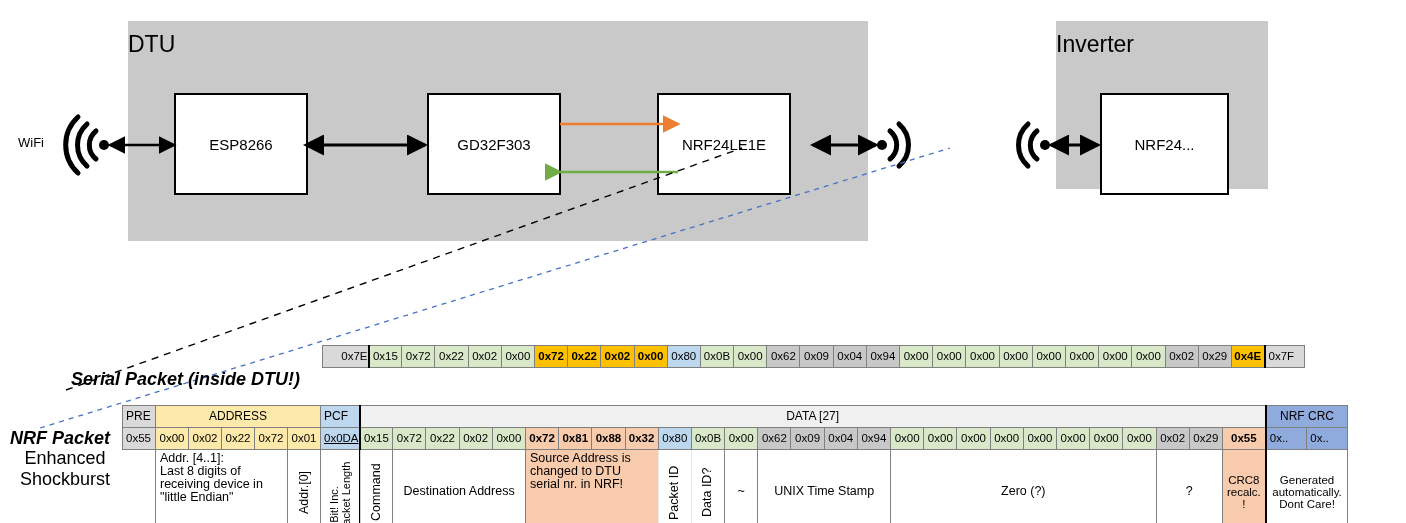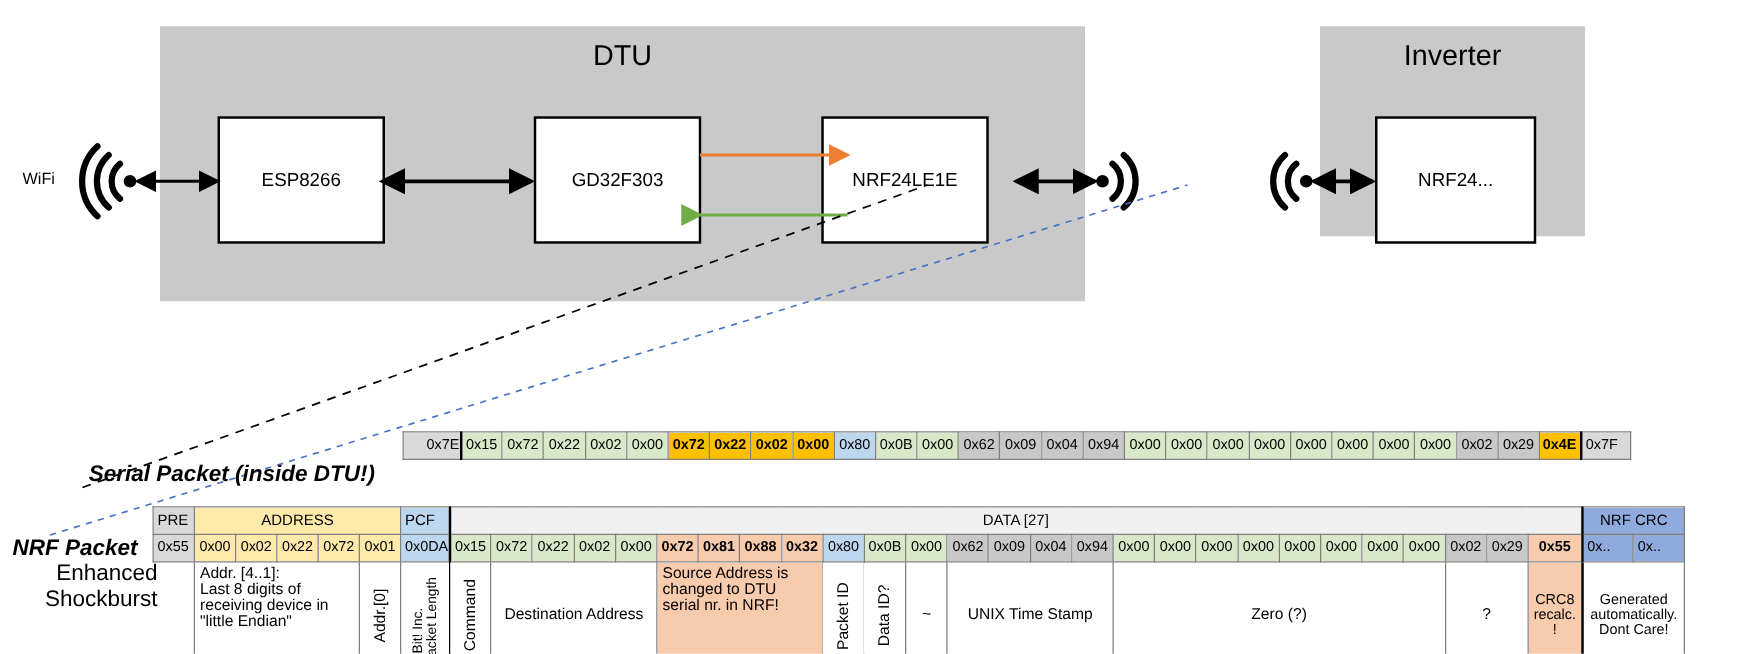--- a/index.html
+++ b/index.html
@@ -2,21 +2,21 @@
 <html><head>
 <meta charset="utf-8">
 <style>
   html,body{margin:0;padding:0;background:#ffffff;}
   body{width:1406px;height:523px;position:relative;overflow:hidden;
        font-family:"Liberation Sans",sans-serif;color:#000;}
 
   
   .enclosure{position:absolute;background:#c9c9c9;}
   .enclosure .enc-title{position:absolute;left:0;right:0;top:10px;
-       text-align:center;font-size:23px;color:#000;}
+       font-size:23px;color:#000;}
   .chip{position:absolute;background:#ffffff;border:2.5px solid #000;
        display:flex;align-items:center;justify-content:center;
        font-size:15px;text-align:center;}
   .wifi-label{position:absolute;font-size:13px;}
 
   svg.overlay{position:absolute;left:0;top:0;width:1406px;height:523px;
        pointer-events:none;}
 
   
   .ptable{position:absolute;border-collapse:collapse;table-layout:fixed;}
@@ -164,21 +164,21 @@
     <td class="c-green">0x00</td>
     <td class="c-graym">0x02</td>
     <td class="c-graym">0x29</td>
     <td class="c-yellow thick-right">0x4E</td>
     <td class="c-gray" style="text-align:left;padding-left:3px;">0x7F</td>
   </tr>
 </tbody>
   </table>
 
 <div class="rowlabel" style="left:0px;top:428px;width:110px;">NRF Packet</div>
-<div class="rowlabel plain" style="left:0px;top:448px;width:122px;text-align:right;padding-left:4px;">Enhanced Shockburst</div>
+<div class="rowlabel plain" style="left:0px;top:448px;width:122px;text-align:center;padding-left:4px;">Enhanced Shockburst</div>
 
 <table class="ptable" style="left:122px;top:405px;">
   <colgroup>
     <col style="width:33px">
     <col span="5" style="width:33px">
     <col style="width:35px">
     <col span="27" style="width:33.2px">
     <col span="2" style="width:41px">
   </colgroup>
 
@@ -191,21 +191,21 @@
     <td class="c-nblue hdr-lbl thick-left" colspan="2">NRF CRC</td>
   </tr>
 
   <tr>
     <td class="c-gray" style="text-align:left;padding-left:3px;">0x55</td>
     <td class="c-lyellow">0x00</td>
     <td class="c-lyellow">0x02</td>
     <td class="c-lyellow">0x22</td>
     <td class="c-lyellow">0x72</td>
     <td class="c-lyellow">0x01</td>
-    <td class="c-blue" style="text-align:left;padding-left:3px;">0x0DA</td>
+    <td class="c-blue" style="text-align:left;padding-left:3px;text-decoration:underline;">0x0DA</td>
     <td class="c-green thick-left">0x15</td>
     <td class="c-green">0x72</td>
     <td class="c-green">0x22</td>
     <td class="c-green">0x02</td>
     <td class="c-green">0x00</td>
     <td class="c-orange">0x72</td>
     <td class="c-orange">0x81</td>
     <td class="c-orange">0x88</td>
     <td class="c-orange">0x32</td>
     <td class="c-blue">0x80</td>

